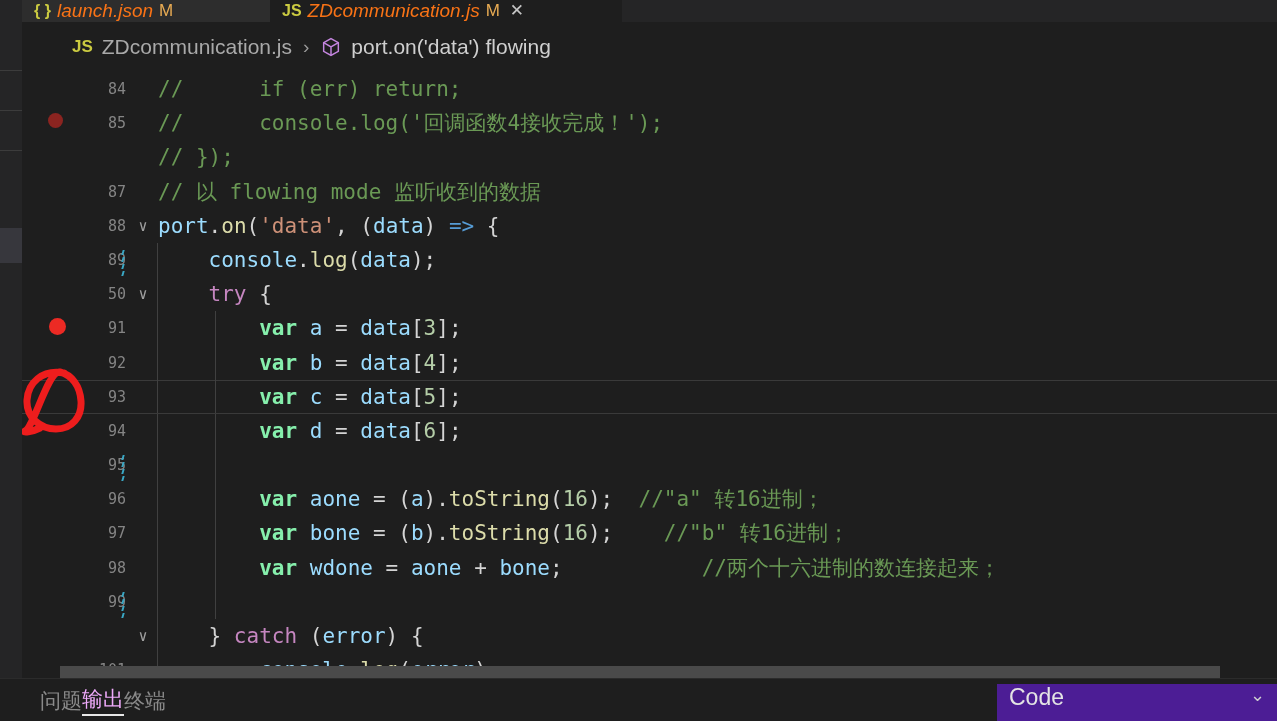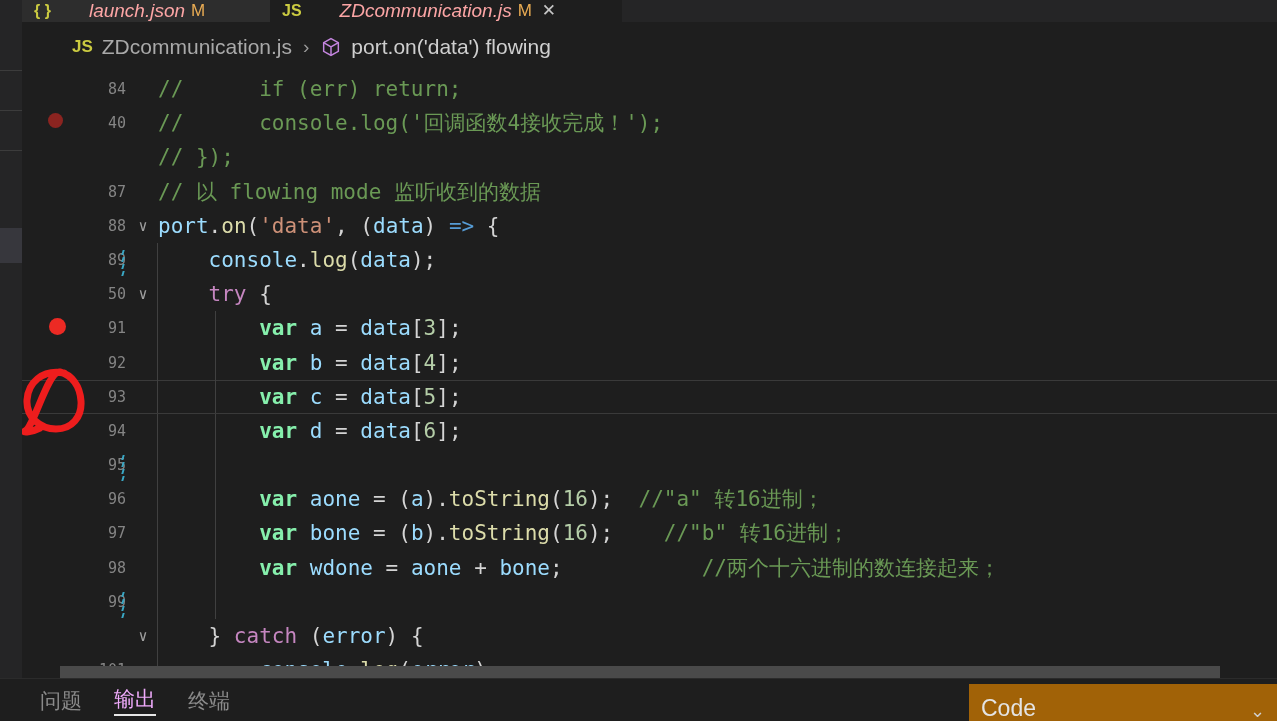--- a/index.html
+++ b/index.html
@@ -40,21 +40,21 @@
     display: flex; align-items: center; gap: 6px;
     padding: 0 12px;
     font-size: 19px; line-height: 22px; white-space: nowrap;
     overflow: hidden;
   }
   .tab.inactive { left: 0; width: 248px; background: #2d2d2d; }
   .tab.active    { left: 248px; width: 352px; background: #1e1e1e; }
   .tab .ficon { font-size: 16px; font-weight: bold; }
   .tab .ficon.json { color: #cbcb41; }
   .tab .ficon.js   { color: #cbcb41; }
-  .tab .tname { color: #fca5a5; font-style: italic; margin-left: 32px; }
+  .tab .tname { color: #f97316; font-style: italic; }
   .tab .tdirty { color: #e8ab53; font-size: 17px; }
   .tab .tclose { color: #c5c5c5; font-size: 17px; margin-left: 4px; }
 
   
   .breadcrumb {
     position: absolute; left: 22px; top: 22px; right: 0; height: 50px;
     background: #1e1e1e;
     display: flex; align-items: center;
     padding-left: 50px; gap: 9px;
     font-size: 21px; white-space: nowrap; overflow: hidden;
@@ -142,34 +142,34 @@
   }
 
   
   .panel {
     position: absolute; left: 0; bottom: 0; right: 0; height: 43px;
     background: #1e1e1e;
     border-top: 1px solid #2b2b2b;
   }
   .panel-tabs {
     position: absolute; left: 40px; top: 0; height: 43px;
-    display: flex; align-items: center; gap: 32px;
+    display: flex; align-items: center; 
   }
   .ptab {
     font-size: 21px; color: #8a8a8a; height: 43px; line-height: 43px;
     position: relative; white-space: nowrap;
   }
   .ptab.active { color: #f0abfc; font-family: Liberation Mono, monospace; }
   .ptab.active::after {
     content: ""; position: absolute; left: 0; right: 0; bottom: 6px; height: 2px; background: #e7e7e7;
   }
   .code-select {
-    position: absolute; right: 0; top: 5px; width: 308px; height: 38px;
-    background: #a16207;
-    display: flex; align-items: flex-end; padding: 0 12px;
+    position: absolute; right: 0; top: 5px; width: 280px; height: 38px;
+    background: #4c1d95;
+    display: flex; align-items: flex-start; padding: 0 12px;
   }
   .code-select .cs-label { color: #e4e4e4; font-size: 23px; flex: 1; }
   .code-select .cs-chev { color: #d0d0d0; font-size: 18px; }
 </style>
 </head>
 <body>
 
 <div id="app">
 
   <div class="side-strip">
@@ -203,21 +203,21 @@
         <path d="M12 2.8 20 7.3v9.4L12 21.2 4 16.7V7.3z"></path>
         <path d="M4 7.3 12 11.9l8-4.6M12 11.9v9.3"></path>
       </svg>
     </span>
     <span class="bc-sym">port.on('data') flowing</span>
   </div>
 
   <div class="editor">
     <div class="lines" id="lines">
         <div class="line"><div class="gutter">84</div><div class="code"><span class="c-com">//      if (err) return;</span></div></div>
-        <div class="line"><div class="gutter">40</div><div class="code"><span class="c-com">//      console.log('回调函数4接收完成！');</span></div></div>
+        <div class="line"><div class="gutter">85</div><div class="code"><span class="c-com">//      console.log('回调函数4接收完成！');</span></div></div>
         <div class="line"><div class="code"><span class="c-com">// });</span></div></div>
         <div class="line"><div class="gutter">87</div><div class="code"><span class="c-com">// 以 flowing mode 监听收到的数据</span></div></div>
         <div class="line"><div class="gutter">88</div><div class="fold">∨</div><div class="code"><span class="c-var">port</span><span class="c-pn">.</span><span class="c-fn">on</span><span class="c-pn">(</span><span class="c-str">'data'</span><span class="c-pn">, </span><span class="c-pn">(</span><span class="c-var">data</span><span class="c-pn">) </span><span class="c-arrow">=&gt;</span><span class="c-pn"> {</span></div></div>
         <div class="line"><div class="gutter">89</div><div class="code"><span class="ig ig-a"></span><span class="iga"><i style="top:2px"></i><i style="top:9px"></i><i style="top:16px"></i><i style="top:23px"></i></span><span class="c-pn">    </span><span class="c-var">console</span><span class="c-pn">.</span><span class="c-fn">log</span><span class="c-pn">(</span><span class="c-var">data</span><span class="c-pn">);</span></div></div>
         <div class="line"><div class="gutter">50</div><div class="fold">∨</div><div class="code"><span class="ig ig-a"></span><span class="c-pn">    </span><span class="c-kw2">try</span><span class="c-pn"> {</span></div></div>
         <div class="line"><div class="gutter">91</div><div class="code"><span class="ig ig-a"></span><span class="ig ig-b"></span><span class="c-pn">        </span><span class="c-kw">var</span><span class="c-pn"> </span><span class="c-var">a</span><span class="c-pn"> = </span><span class="c-var">data</span><span class="c-pn">[</span><span class="c-num">3</span><span class="c-pn">];</span></div></div>
         <div class="line"><div class="gutter">92</div><div class="code"><span class="ig ig-a"></span><span class="ig ig-b"></span><span class="c-pn">        </span><span class="c-kw">var</span><span class="c-pn"> </span><span class="c-var">b</span><span class="c-pn"> = </span><span class="c-var">data</span><span class="c-pn">[</span><span class="c-num">4</span><span class="c-pn">];</span></div></div>
         <div class="line current"><div class="gutter">93</div><div class="code"><span class="ig ig-a"></span><span class="ig ig-b"></span><span class="c-pn">        </span><span class="c-kw">var</span><span class="c-pn"> </span><span class="c-var">c</span><span class="c-pn"> = </span><span class="c-var">data</span><span class="c-pn">[</span><span class="c-num">5</span><span class="c-pn">];</span></div></div>
         <div class="line"><div class="gutter">94</div><div class="code"><span class="ig ig-a"></span><span class="ig ig-b"></span><span class="c-pn">        </span><span class="c-kw">var</span><span class="c-pn"> </span><span class="c-var">d</span><span class="c-pn"> = </span><span class="c-var">data</span><span class="c-pn">[</span><span class="c-num">6</span><span class="c-pn">];</span></div></div>
         <div class="line"><div class="gutter">95</div><div class="code"><span class="ig ig-a"></span><span class="ig ig-b"></span><span class="iga"><i style="top:2px"></i><i style="top:9px"></i><i style="top:16px"></i><i style="top:23px"></i></span></div></div>

